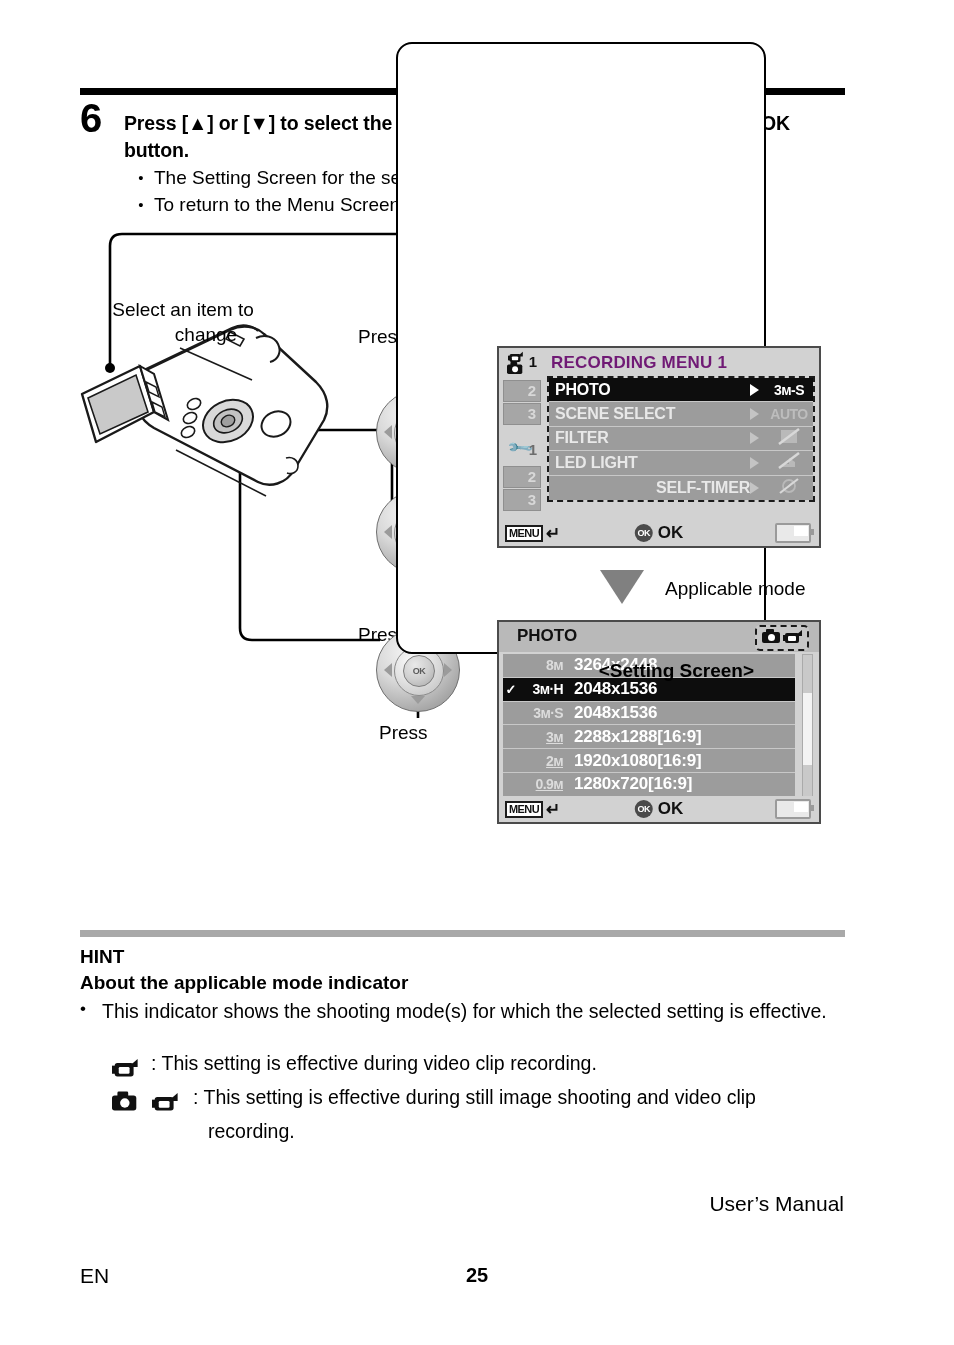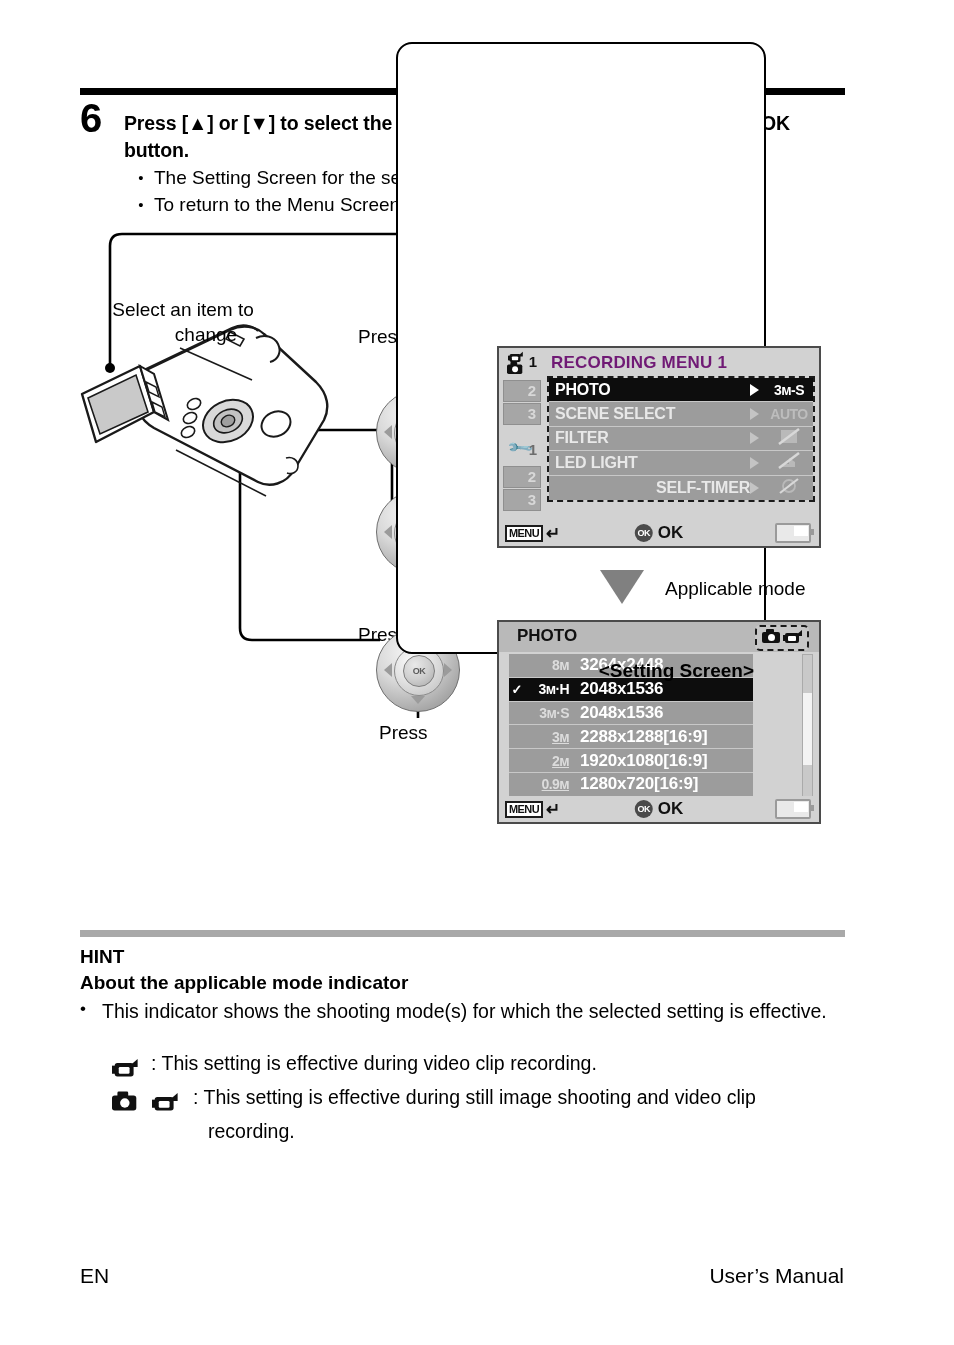--- a/index.html
+++ b/index.html
@@ -91,21 +91,21 @@
   .ok-txt{margin-left:5px;font-size:17px;font-weight:bold;color:#111;}
   .batt{position:absolute;right:8px;width:32px;height:16px;border:2px solid #9a9a9a;border-radius:2px;background:#e9e9e9;}
   .batt:after{content:"";position:absolute;right:-5px;top:4px;width:3px;height:6px;background:#9a9a9a;}
   .batt .fill{position:absolute;right:1px;top:1px;width:14px;height:10px;background:#fff;}
 
   
   .p-head{position:absolute;left:0;top:0;width:100%;height:30px;background:#b9b9b9;}
   .p-title{position:absolute;left:18px;top:4px;font-size:17px;font-weight:bold;color:#111;}
   .p-mode{position:absolute;right:10px;top:3px;display:flex;align-items:center;gap:3px;
           border:2px dashed #1a1a1a;border-radius:5px;background:#c6c6c6;padding:2px 5px;}
-  .p-list{position:absolute;left:10px;top:32px;width:244px;}
+  .p-list{position:absolute;left:4px;top:32px;width:292px;}
   .p-row{display:flex;align-items:center;height:23.8px;background:#9c9c9c;border-bottom:1px solid #c8c8c8;
          color:#fff;font-size:17px;font-weight:bold;box-sizing:border-box;}
   .p-row.sel{background:#0d0d0d;}
   .p-row .chk{width:16px;text-align:center;font-size:13px;color:#fff;}
   .p-row .sz{width:44px;text-align:right;font-size:14px;font-weight:bold;color:#dcdcdc;letter-spacing:-0.6px;padding-right:3px;}
   .p-row.sel .sz{color:#fff;}
   .p-row .dim{flex:1;padding-left:8px;letter-spacing:-0.2px;}
   .p-scroll{position:absolute;right:6px;top:32px;width:9px;height:143px;background:#c9c9c9;border:1px solid #aaa;}
   .p-scroll .thumb{position:absolute;left:0;top:38px;width:100%;height:72px;background:#f3f3f3;}
 
@@ -141,21 +141,21 @@
   .hint-lines{position:absolute;left:112px;top:1048px;width:740px;font-size:19.5px;line-height:1.55;}
   .hl{display:flex;align-items:flex-start;}
   .hl .ic{flex:0 0 auto;padding-top:4px;}
   .hl .ic2{flex:0 0 auto;padding-top:4px;padding-left:22px;}
   .hl .tx{padding-left:8px;}
   .hl-cont{padding-left:96px;}
 
   
   .f-en{position:absolute;left:80px;top:1264px;font-size:21px;}
   .f-pg{position:absolute;left:0;top:1264px;width:954px;text-align:center;font-size:20px;font-weight:bold;}
-  .f-mn{position:absolute;right:110px;top:1264px;font-size:21px;}
+  .f-mn{position:absolute;right:110px;top:1192px;font-size:21px;}
 </style>
 </head>
 <body>
 
 <div class="page">
 
   <div class="top-rule"></div>
 
   <div class="step-num">6</div>
   <div class="step-text">Press [▲] or [▼] to select the item you wish to change, and press the OK button.</div>
@@ -442,15 +442,16 @@
       </span>
       <span class="ic2">
         <span class="ico-vid" style="transform:scale(1.35);transform-origin:left center;display:inline-block;"><span class="grip"></span><span class="bd"></span><span class="scr"></span><span class="tail"></span></span>
       </span>
       <span class="tx" style="padding-left:22px;">: This setting is effective during still image shooting and video clip</span>
     </div>
     <div class="hl-cont">recording.</div>
   </div>
 
   <div class="f-en">EN</div>
+  <div class="f-pg">25</div>
   <div class="f-mn">User’s Manual</div>
 
 </div>
 
 </body></html>

